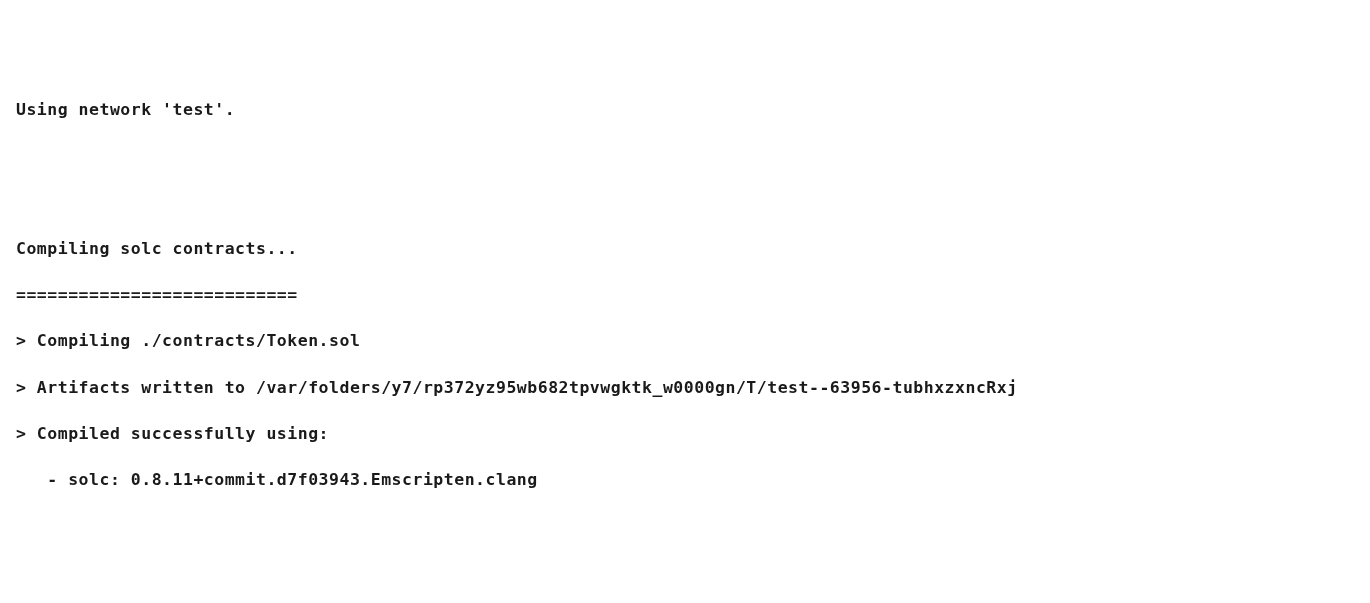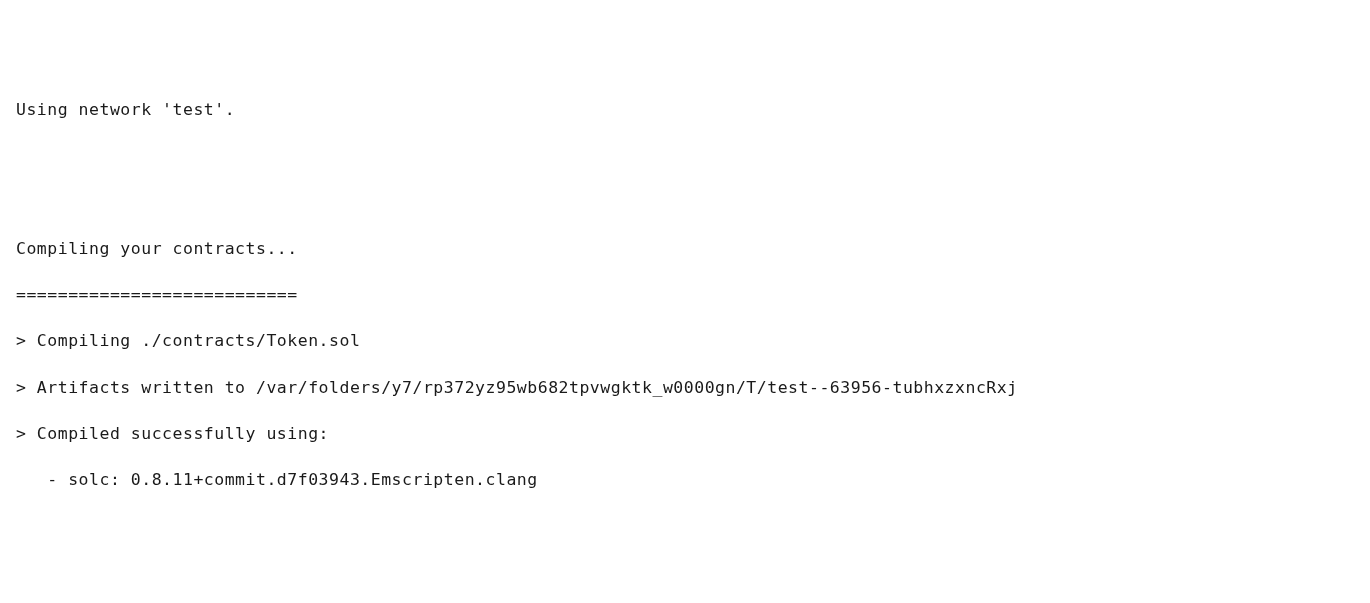--- a/index.html
+++ b/index.html
@@ -1,15 +1,15 @@
 <!DOCTYPE html>
 <html><head>
   <meta charset="utf-8">
   <style>
-    * { margin: 0; padding: 0; box-sizing: border-box; }
+    * { margin: 0; padding: 0; box-sizing: border-box; font-weight: bold; }
     body {
       font-family: "SF Mono", ui-monospace, Menlo, Monaco, Consolas, monospace;
       font-size: 16.5px;
       line-height: 1.4;
       letter-spacing: 0.5px;
       background: #ffffff;
       color: #1a1a1a;
       padding: 6px 16px 20px 16px;
       white-space: pre;
     }
@@ -18,21 +18,21 @@
     .big-gap { height: 4.2em; }
   </style>
 </head>
 <body>
 
 
 
 <span class="line">Using network 'test'.</span>
 <div class="section-gap"></div>
 <div class="section-gap"></div>
-<span class="line">Compiling your contracts...</span>
+<span class="line">Compiling solc contracts...</span>
 <span class="line">===========================</span>
 <span class="line">&gt; Compiling ./contracts/Token.sol</span>
 <span class="line">&gt; Artifacts written to /var/folders/y7/rp372yz95wb682tpvwgktk_w0000gn/T/test--63956-tubhxzxncRxj</span>
 <span class="line">&gt; Compiled successfully using:</span>
 <span class="line">   - solc: 0.8.11+commit.d7f03943.Emscripten.clang</span>
 <div class="big-gap"></div>
 
 
 
 

